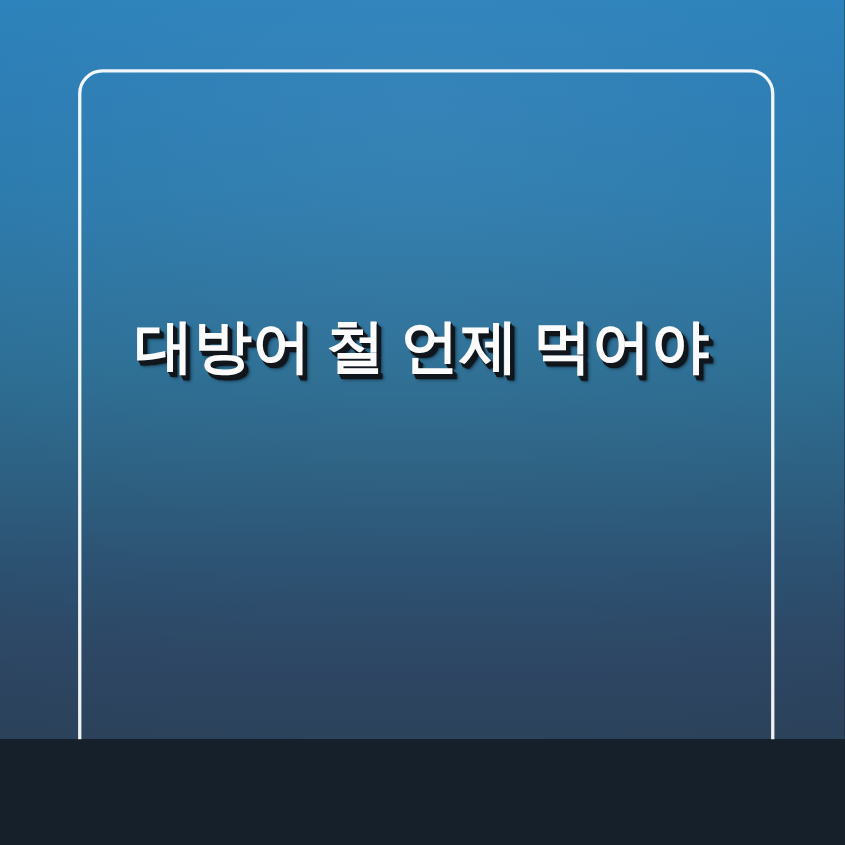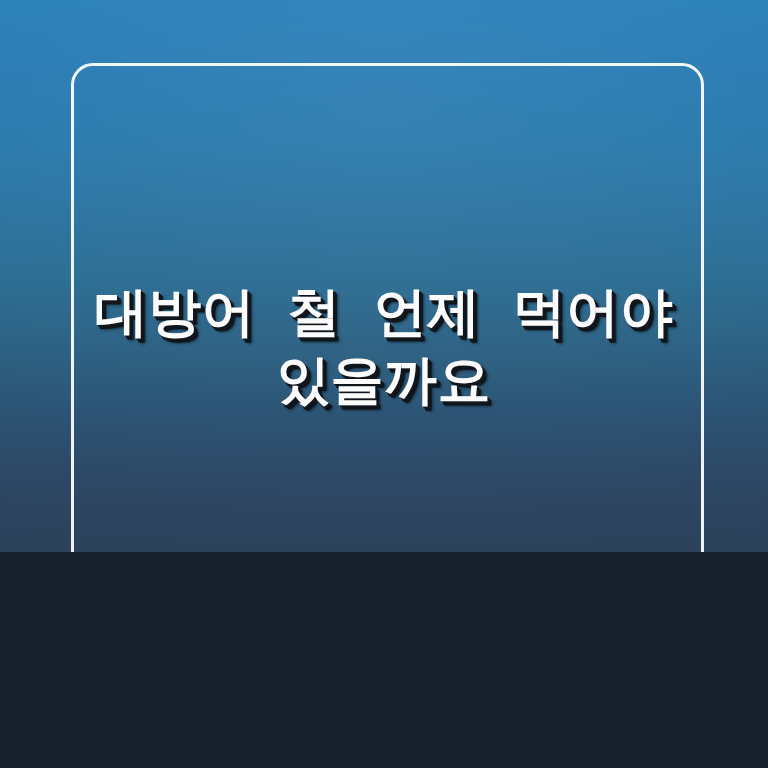--- a/index.html
+++ b/index.html
@@ -3,23 +3,23 @@
 <meta charset="utf-8">
 <style>
   html, body {
     margin: 0;
     padding: 0;
     background: #15202b;
   }
   #canvas {
     position: relative;
     width: 768px;
-    height: 552px;
+    height: 672px;
     overflow: hidden;
-    font-family: Liberation Mono, monospace;
+    font-family: Liberation Serif, serif;
   }
   
   #bg-gradient {
     position: absolute;
     inset: 0;
     background: linear-gradient(180deg,
         #2a81ba 0%,
         #2a7cb4 14%,
         #2a7aad 26%,
         #2c739f 40%,
@@ -88,16 +88,15 @@
 
 <div id="canvas">
 
   <div id="bg-gradient"></div>
   <div id="bg-shade"></div>
 
   <div id="frame"></div>
 
   <div id="headline">
     <span class="headline-line">대방어 철 언제 먹어야</span>
-    <span class="headline-line">있을까요</span>
   </div>
 
 </div>
 
 </body></html>

